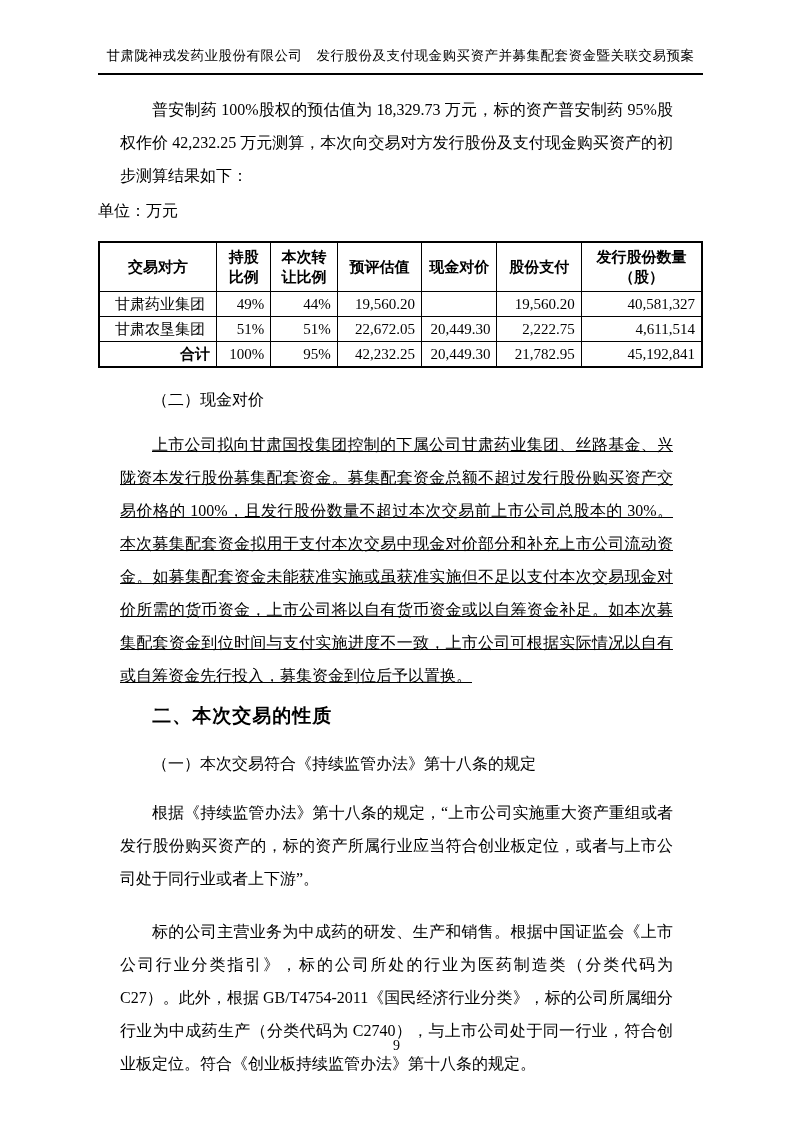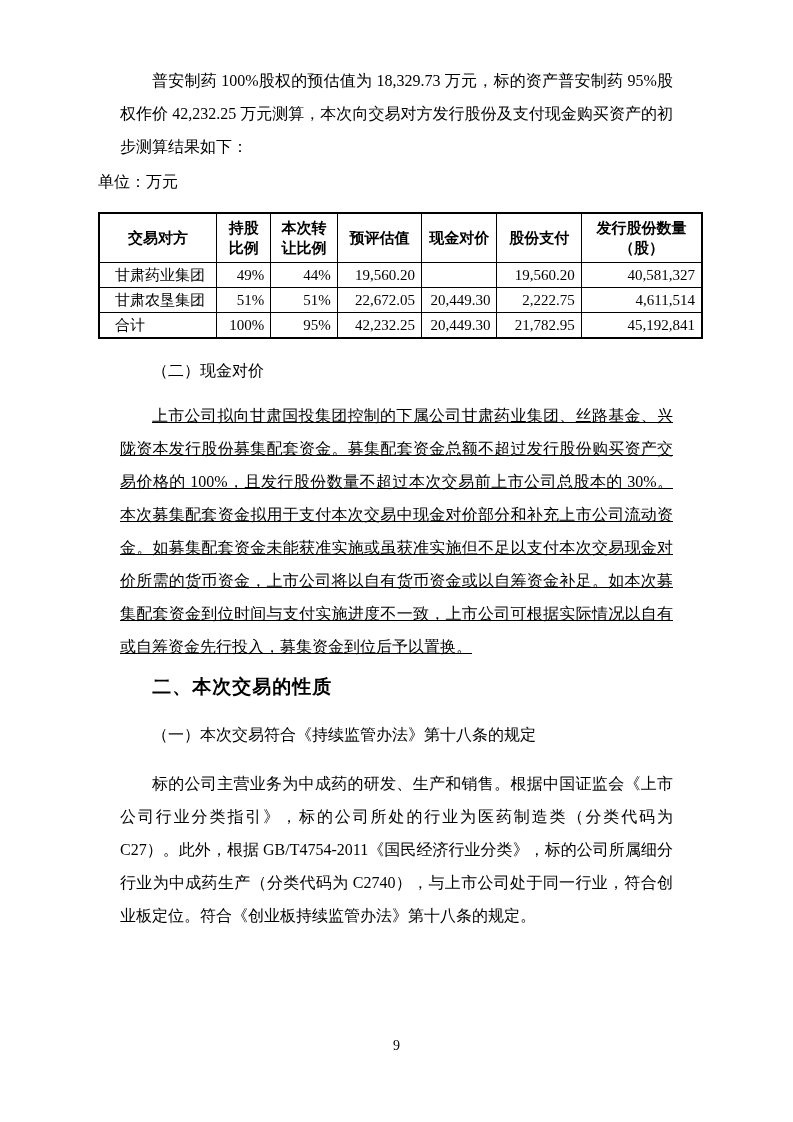--- a/index.html
+++ b/index.html
@@ -63,21 +63,21 @@
     white-space: pre-line;
   }
   .deal-table td {
     line-height: 22px;
     padding: 1px 6px;
     vertical-align: middle;
   }
   .deal-table td.col-name { text-align: left; padding-left: 15px; }
   .deal-table td.col-pct  { text-align: right; }
   .deal-table td.col-num  { text-align: right; }
-  .deal-table tr.total-row td.col-name { text-align: left; font-weight: normal; }
+  .deal-table tr.total-row td.col-name { text-align: right; font-weight: bold; }
   
   .section-heading {
     margin: 20px 30px 0 22px;
     font-size: 16px;
     line-height: 24px;
     text-indent: 2em;
   }
   .chapter-heading {
     margin: 10px 30px 0 22px;
     font-family: "Liberation Sans", "DejaVu Sans", sans-serif;
@@ -102,20 +102,21 @@
     width: 100%;
     text-align: center;
     font-size: 14px;
   }
 </style>
 </head>
 <body>
 
 <div class="page">
 
+  <div class="doc-header">甘肃陇神戎发药业股份有限公司　发行股份及支付现金购买资产并募集配套资金暨关联交易预案</div>
 
   <p class="para">普安制药 100%股权的预估值为 18,329.73 万元，标的资产普安制药 95%股权作价 42,232.25 万元测算，本次向交易对方发行股份及支付现金购买资产的初步测算结果如下：</p>
 
   <div class="unit-label">单位：万元</div>
 
   <table class="deal-table">
     <colgroup>
       <col style="width:19.5%">
         <col style="width:9%">
         <col style="width:11%">
@@ -170,18 +171,19 @@
   </table>
 
   <div class="section-heading">（二）现金对价</div>
 
   <p class="para tight">上市公司拟向甘肃国投集团控制的下属公司甘肃药业集团、丝路基金、兴陇资本发行股份募集配套资金。募集配套资金总额不超过发行股份购买资产交易价格的 100%，且发行股份数量不超过本次交易前上市公司总股本的 30%。本次募集配套资金拟用于支付本次交易中现金对价部分和补充上市公司流动资金。如募集配套资金未能获准实施或虽获准实施但不足以支付本次交易现金对价所需的货币资金，上市公司将以自有货币资金或以自筹资金补足。如本次募集配套资金到位时间与支付实施进度不一致，上市公司可根据实际情况以自有或自筹资金先行投入，募集资金到位后予以置换。</p>
 
   <div class="chapter-heading">二、本次交易的性质</div>
 
   <div class="sub-heading">（一）本次交易符合《持续监管办法》第十八条的规定</div>
 
+  <p class="para after-heading">根据《持续监管办法》第十八条的规定，“上市公司实施重大资产重组或者发行股份购买资产的，标的资产所属行业应当符合创业板定位，或者与上市公司处于同行业或者上下游”。</p>
 
   <p class="para after-heading">标的公司主营业务为中成药的研发、生产和销售。根据中国证监会《上市公司行业分类指引》，标的公司所处的行业为医药制造类（分类代码为 C27）。此外，根据 GB/T4754-2011《国民经济行业分类》，标的公司所属细分行业为中成药生产（分类代码为 C2740），与上市公司处于同一行业，符合创业板定位。符合《创业板持续监管办法》第十八条的规定。</p>
 
   <div class="page-number">9</div>
 
 </div>
 
 </body></html>

